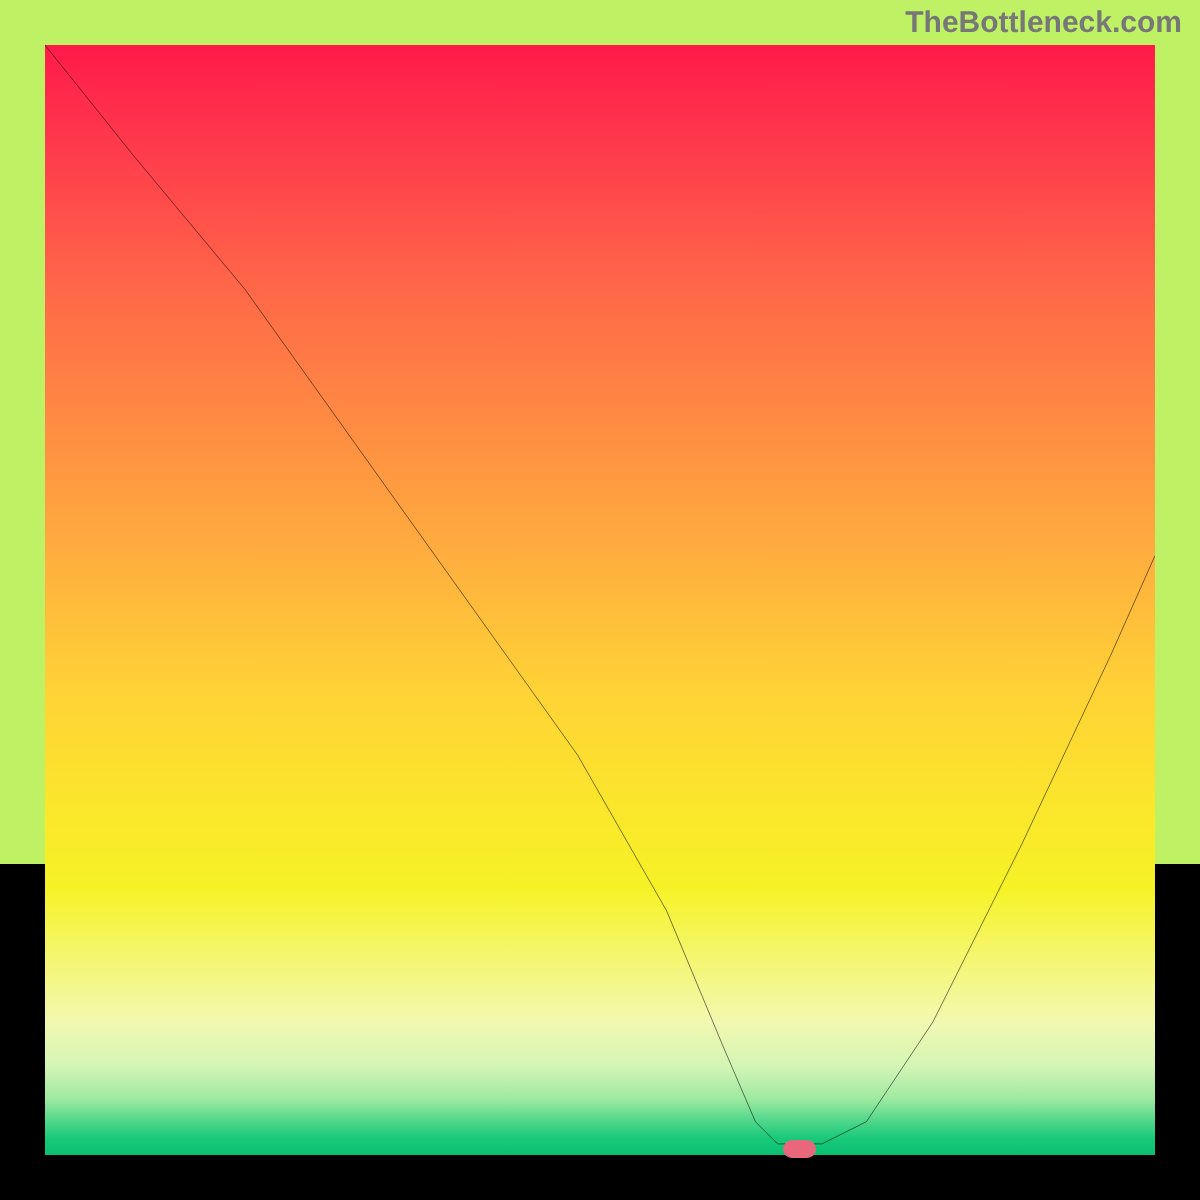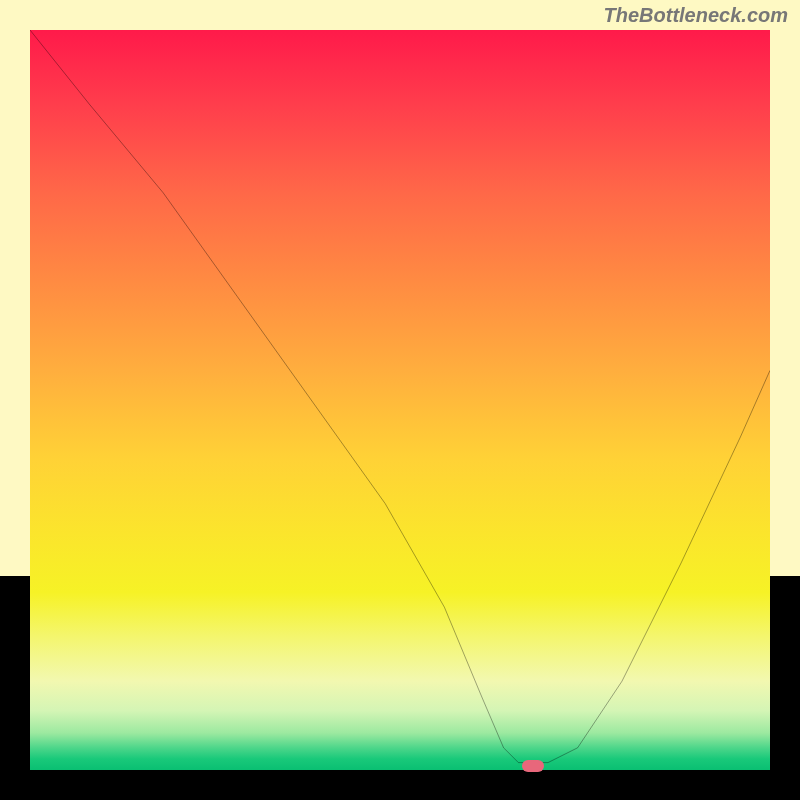--- a/index.html
+++ b/index.html
@@ -8,22 +8,21 @@
     background: #000;
     width: 800px;
     height: 800px;
     overflow: hidden;
     font-family: Arial, sans-serif;
   }
   .container {
     position: relative;
     width: 800px;
     height: 576px;
-    background: #fef9c3;
-    font-style: italic;
+    background: #bef264;
   }
   .watermark {
     position: absolute;
     top: 4px;
     right: 12px;
     color: #777;
     font-size: 20px;
     font-weight: bold;
     z-index: 10;
   }

